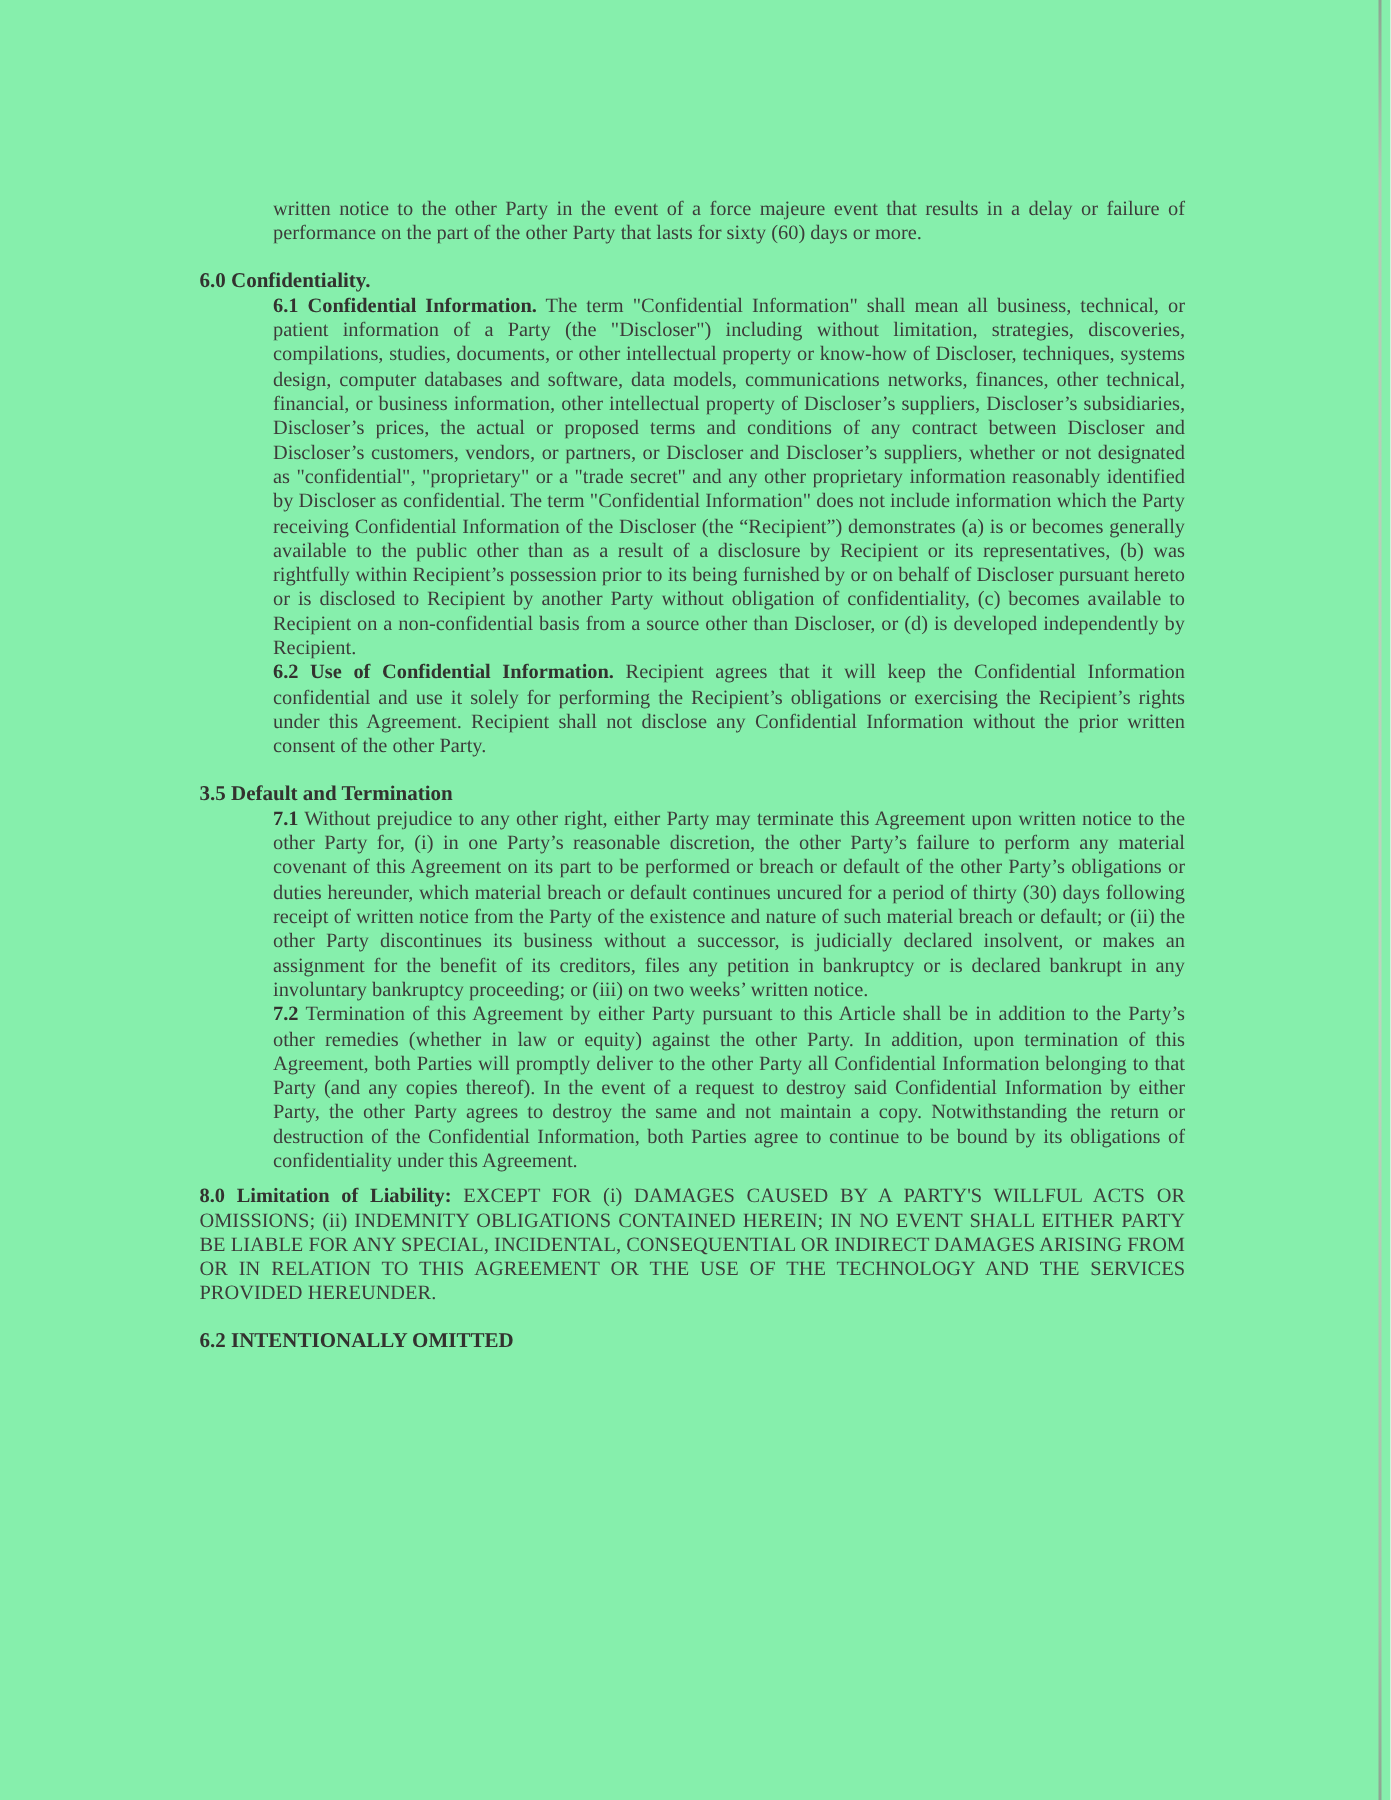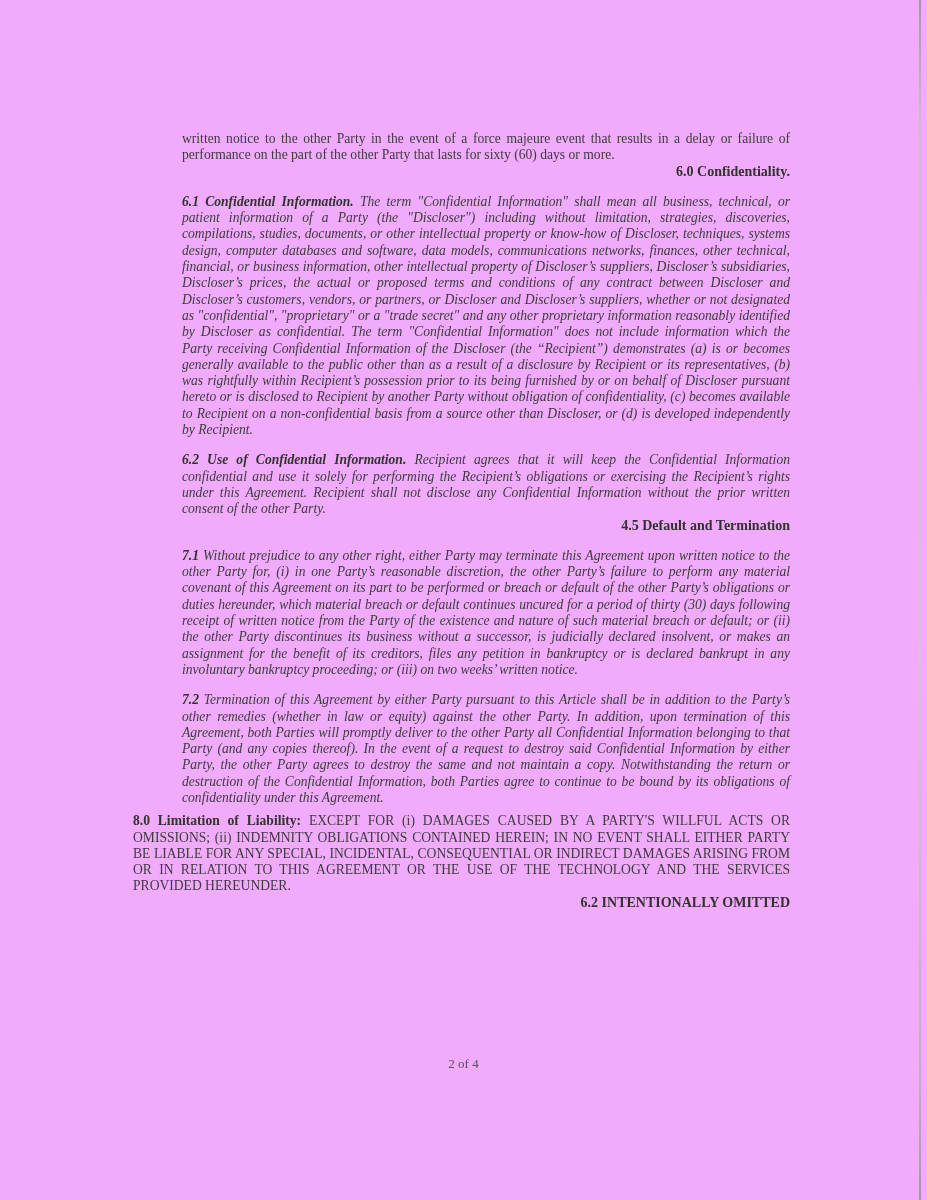--- a/index.html
+++ b/index.html
@@ -4,21 +4,21 @@
 <style>
   html, body {
     margin: 0;
     padding: 0;
     background: #ffffff;
   }
   .page {
     position: relative;
     width: 927px;
     height: 1200px;
-    background: #f0abfc;
+    background: #86efac;
     overflow: hidden;
     font-family: "Liberation Serif", "DejaVu Serif", serif;
     color: #3d3c3a;
   }
   .content {
     position: absolute;
     left: 133px;
     top: 131px;
     width: 657px;
   }
@@ -28,26 +28,25 @@
     line-height: 16.3px;
     text-align: justify;
   }
   .intro {
     padding-left: 49px;
   }
   h2.section-heading {
     font-size: 14px;
     font-weight: bold;
     color: #33322f;
-    text-align: right;
+    text-align: left;
+    margin-top: 16px;
   }
   .indent {
     padding-left: 49px;
-    margin-top: 14px;
-    font-style: italic;
   }
   .full {
     margin-top: 7px;
   }
   .lead {
     font-weight: bold;
     color: #33322f;
   }
   .footer {
     position: absolute;
@@ -75,28 +74,27 @@
   <div class="content">
 
     <p class="intro">written notice to the other Party in the event of a force majeure event that results in a delay or failure of performance on the part of the other Party that lasts for sixty (60) days or more.</p>
 
     <h2 class="section-heading">6.0 Confidentiality.</h2>
 
     <p class="indent"><span class="lead">6.1 Confidential Information.</span><span> The term "Confidential Information" shall mean all business, technical, or patient information of a Party (the "Discloser") including without limitation, strategies, discoveries, compilations, studies, documents, or other intellectual property or know-how of Discloser, techniques, systems design, computer databases and software, data models, communications networks, finances, other technical, financial, or business information, other intellectual property of Discloser’s suppliers, Discloser’s subsidiaries, Discloser’s prices, the actual or proposed terms and conditions of any contract between Discloser and Discloser’s customers, vendors, or partners, or Discloser and Discloser’s suppliers, whether or not designated as "confidential", "proprietary" or a "trade secret" and any other proprietary information reasonably identified by Discloser as confidential. The term "Confidential Information" does not include information which the Party receiving Confidential Information of the Discloser (the “Recipient”) demonstrates (a) is or becomes generally available to the public other than as a result of a disclosure by Recipient or its representatives, (b) was rightfully within Recipient’s possession prior to its being furnished by or on behalf of Discloser pursuant hereto or is disclosed to Recipient by another Party without obligation of confidentiality, (c) becomes available to Recipient on a non-confidential basis from a source other than Discloser, or (d) is developed independently by Recipient.</span></p>
 
     <p class="indent"><span class="lead">6.2 Use of Confidential Information.</span><span> Recipient agrees that it will keep the Confidential Information confidential and use it solely for performing the Recipient’s obligations or exercising the Recipient’s rights under this Agreement.  Recipient shall not disclose any Confidential Information without the prior written consent of the other Party.</span></p>
 
-    <h2 class="section-heading">4.5 Default and Termination</h2>
+    <h2 class="section-heading">3.5 Default and Termination</h2>
 
     <p class="indent"><span class="lead">7.1</span><span> Without prejudice to any other right, either Party may terminate this Agreement upon written notice to the other Party for, (i) in one Party’s reasonable discretion, the other Party’s failure to perform any material covenant of this Agreement on its part to be performed or breach or default of the other Party’s obligations or duties hereunder, which material breach or default continues uncured for a period of thirty (30) days following receipt of written notice from the Party of the existence and nature of such material breach or default; or (ii) the other Party discontinues its business without a successor, is judicially declared insolvent, or makes an assignment for the benefit of its creditors, files any petition in bankruptcy or is declared bankrupt in any involuntary bankruptcy proceeding; or (iii) on two weeks’ written notice.</span></p>
 
     <p class="indent"><span class="lead">7.2</span><span> Termination of this Agreement by either Party pursuant to this Article shall be in addition to the Party’s other remedies (whether in law or equity) against the other Party. In addition, upon termination of this Agreement, both Parties will promptly deliver to the other Party all Confidential Information belonging to that Party (and any copies thereof). In the event of a request to destroy said Confidential Information by either Party, the other Party agrees to destroy the same and not maintain a copy.  Notwithstanding the return or destruction of the Confidential Information, both Parties agree to continue to be bound by its obligations of confidentiality under this Agreement.</span></p>
 
     <p class="full"><span class="lead">8.0 Limitation of Liability:</span><span> EXCEPT FOR (i) DAMAGES CAUSED BY A PARTY'S WILLFUL ACTS OR OMISSIONS; (ii)  INDEMNITY OBLIGATIONS CONTAINED HEREIN; IN NO EVENT SHALL EITHER PARTY BE LIABLE FOR ANY SPECIAL, INCIDENTAL, CONSEQUENTIAL OR INDIRECT DAMAGES ARISING FROM OR IN RELATION TO THIS AGREEMENT OR THE USE OF THE TECHNOLOGY AND THE SERVICES PROVIDED HEREUNDER.</span></p>
 
     <h2 class="section-heading">6.2 INTENTIONALLY OMITTED</h2>
 
   </div>
 
-  <div class="footer">2 of 4</div>
 
   <div class="scan-line"></div>
 </div>
 
 </body></html>

